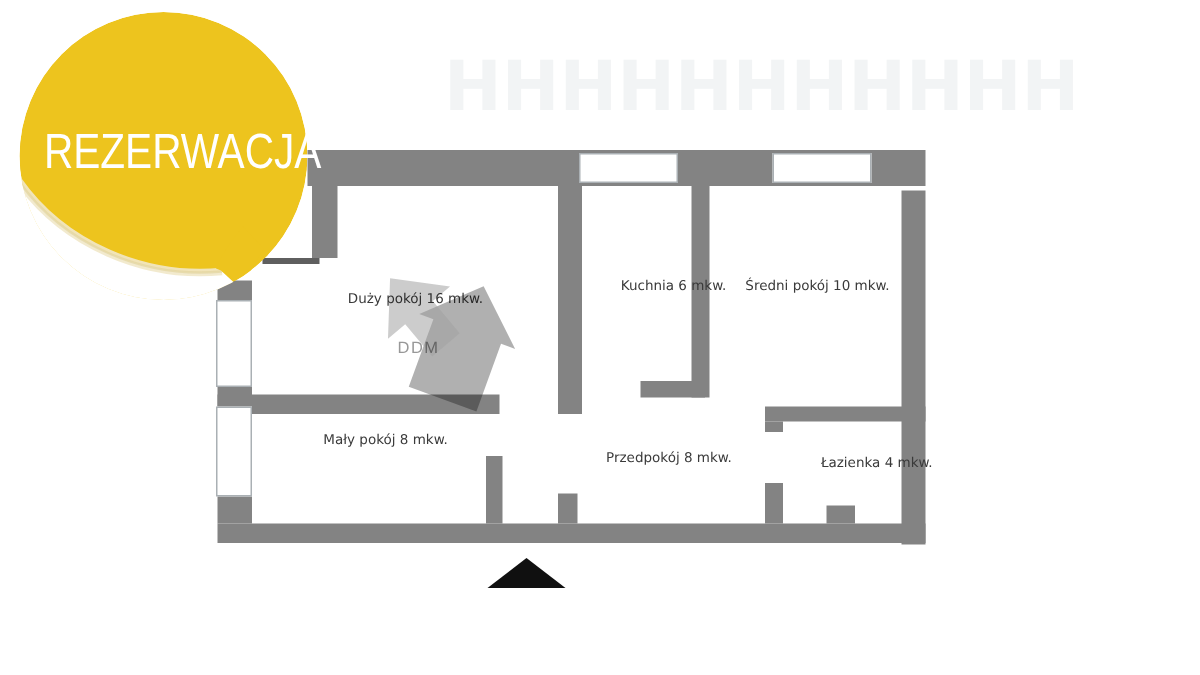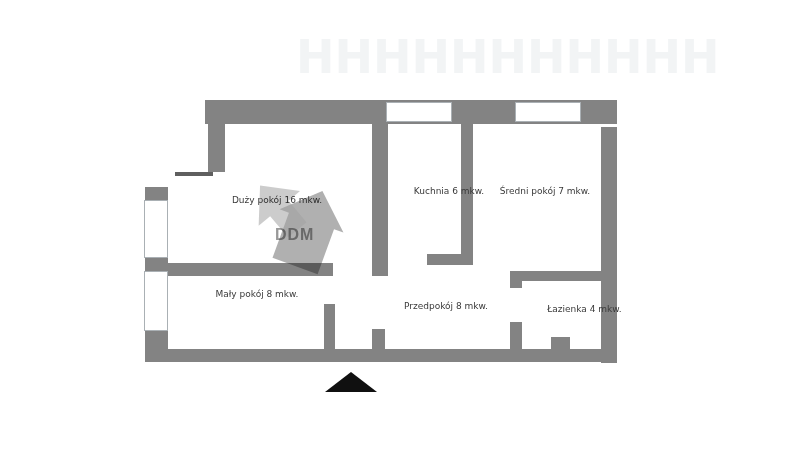--- a/index.html
+++ b/index.html
@@ -42,21 +42,21 @@
   .rl-duzy  {left:277px;top:195px;}
   .rl-kuch  {left:425px;top:186px;margin-left:24px;}
   .rl-sred  {left:545px;top:186px;}
   .rl-maly  {left:257px;top:289px;}
   .rl-przed {left:446px;top:301px;}
   .rl-laz   {left:565px;top:304px;padding-left:39px;}
 
   
   .wm{mix-blend-mode:multiply;}
   .wm-logo{position:absolute;left:244px;top:170px;width:104px;height:110px;}
-  .wm-ddm{position:absolute;left:275px;top:226px;font-size:16px;font-weight:bold;
+  .wm-ddm{position:absolute;left:265px;top:226px;font-size:11px;font-weight:normal;
     letter-spacing:1px;color:#989898;}
   .wm-line1{position:absolute;left:350px;top:214px;font-size:18px;font-weight:bold;
     letter-spacing:0.5px;color:#747474;white-space:nowrap;}
   .wm-line2{position:absolute;left:348px;top:237px;font-size:15px;
     letter-spacing:2.4px;color:#8d8d8d;white-space:nowrap;}
 
   
   .entrance{position:absolute;left:325px;top:372px;width:0;height:0;
     border-left:26px solid transparent;border-right:26px solid transparent;
     border-bottom:20px solid #101010;}
@@ -91,31 +91,50 @@
   <div class="w w-hallA"></div>
   <div class="w w-hallB"></div>
 
   <div class="win win-top1"></div>
   <div class="win win-top2"></div>
   <div class="win win-left1"></div>
   <div class="win win-left2"></div>
 
   <div class="room-label rl-duzy">Duży pokój 16 mkw.</div>
   <div class="room-label rl-kuch">Kuchnia 6 mkw.</div>
-  <div class="room-label rl-sred">Średni pokój 7 mkw.</div>
+  <div class="room-label rl-sred">Średni pokój 10 mkw.</div>
   <div class="room-label rl-maly">Mały pokój 8 mkw.</div>
   <div class="room-label rl-przed">Przedpokój 8 mkw.</div>
   <div class="room-label rl-laz">Łazienka 4 mkw.</div>
 
   <svg class="wm wm-logo" viewBox="0 0 104 110" xmlns="http://www.w3.org/2000/svg">
     <g transform="rotate(-40 32 36)">
       <path d="M 6,40 L 33,10 L 60,40 L 45,40 L 45,68 L 21,68 L 21,40 Z" fill="#c6c6c6" opacity="0.9"></path>
     </g>
     <g transform="rotate(20 62 66)">
       <path d="M 28,50 L 62,18 L 96,50 L 86,50 L 86,98 L 38,98 L 38,50 Z" fill="#a2a2a2" opacity="0.85"></path>
     </g>
   </svg>
   <div class="wm wm-ddm">DDM</div>
 
   <div class="entrance"></div>
 
+  <div class="badge">
+    <svg width="215" height="208" viewBox="0 0 215 208" xmlns="http://www.w3.org/2000/svg">
+      <defs>
+        <clipPath id="badgeClip">
+            <circle cx="109" cy="104" r="96"></circle>
+          </clipPath>
+      </defs>
+      <g clip-path="url(#badgeClip)">
+        <circle cx="109" cy="104" r="96" fill="#edc41e"></circle>
+
+        <path d="M 12,120 C 42,163 96,186 148,181 L 160,192 C 118,208 48,208 16,158 C 13,147 12,132 12,120 Z" fill="#ffffff"></path>
+        <path d="M 12,120 C 42,163 96,186 148,181" fill="none" stroke="#f1e8c9" stroke-width="5" opacity="0.9"></path>
+        <path d="M 12,120 C 42,163 96,186 148,181" fill="none" stroke="#e3d49e" stroke-width="1.6" opacity="0.7"></path>
+
+        <path d="M 144,179 C 152,182 158,187 162,194 C 165,184 170,174 176,166 L 162,151 C 153,162 147,171 144,179 Z" fill="#edc41e"></path>
+      </g>
+    </svg>
+    <div class="badge-label">REZERWACJA</div>
+  </div>
 
 </div>
 
 </body></html>

